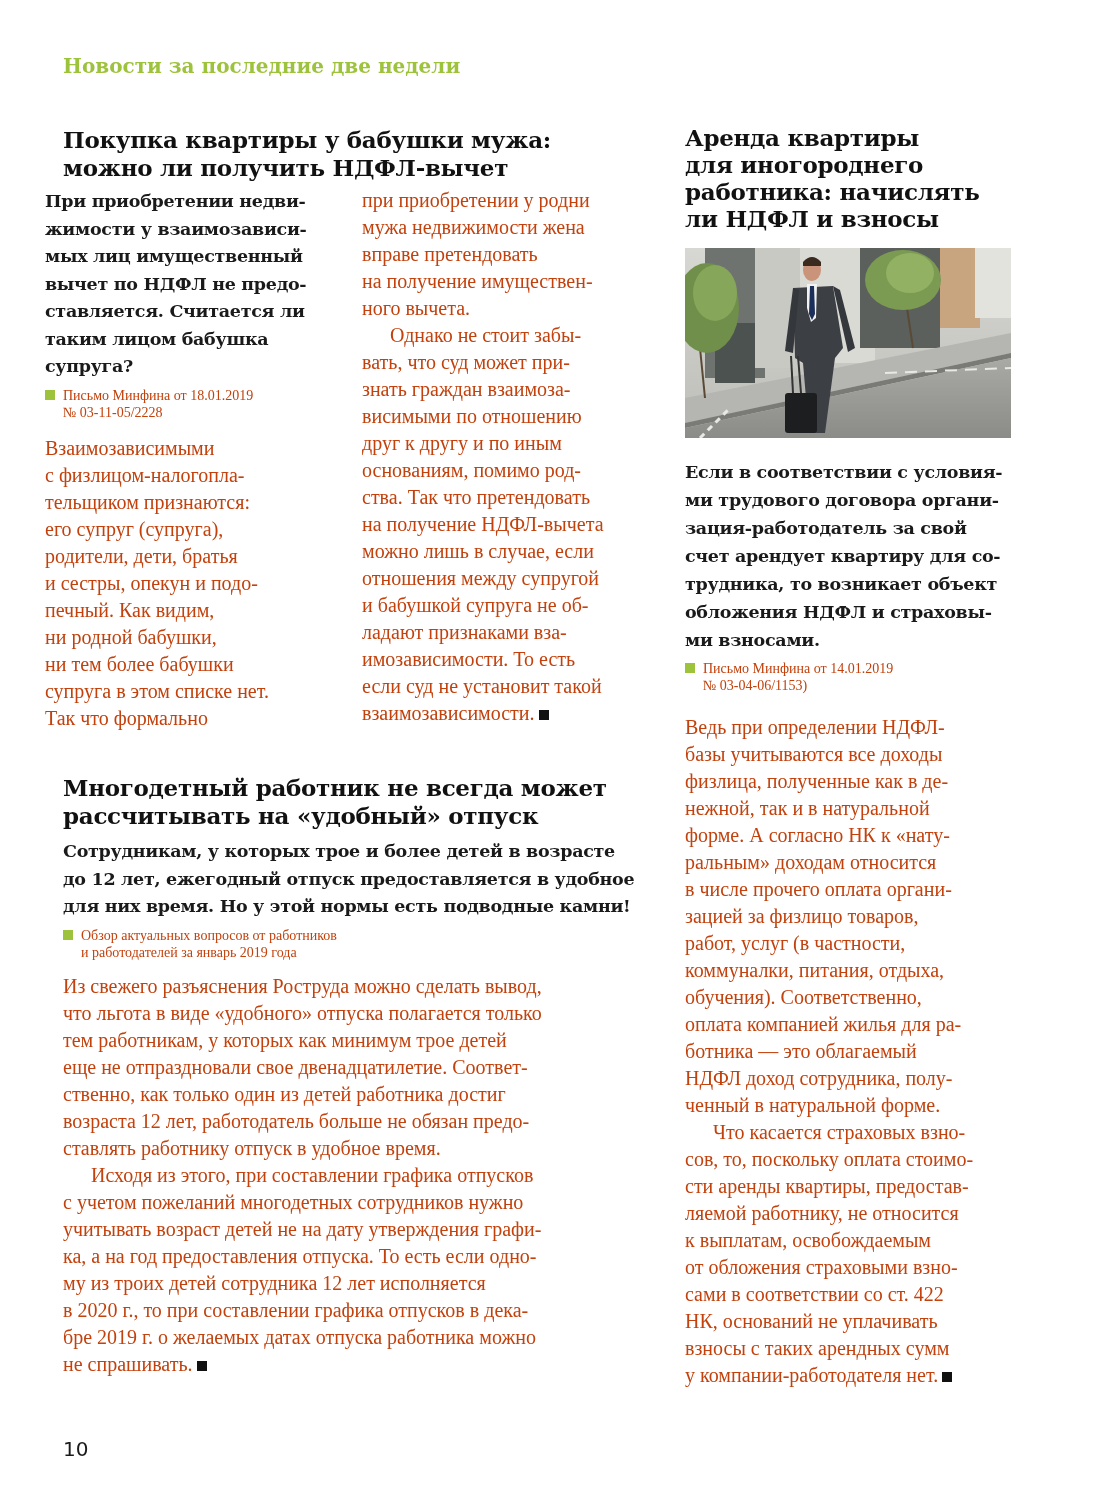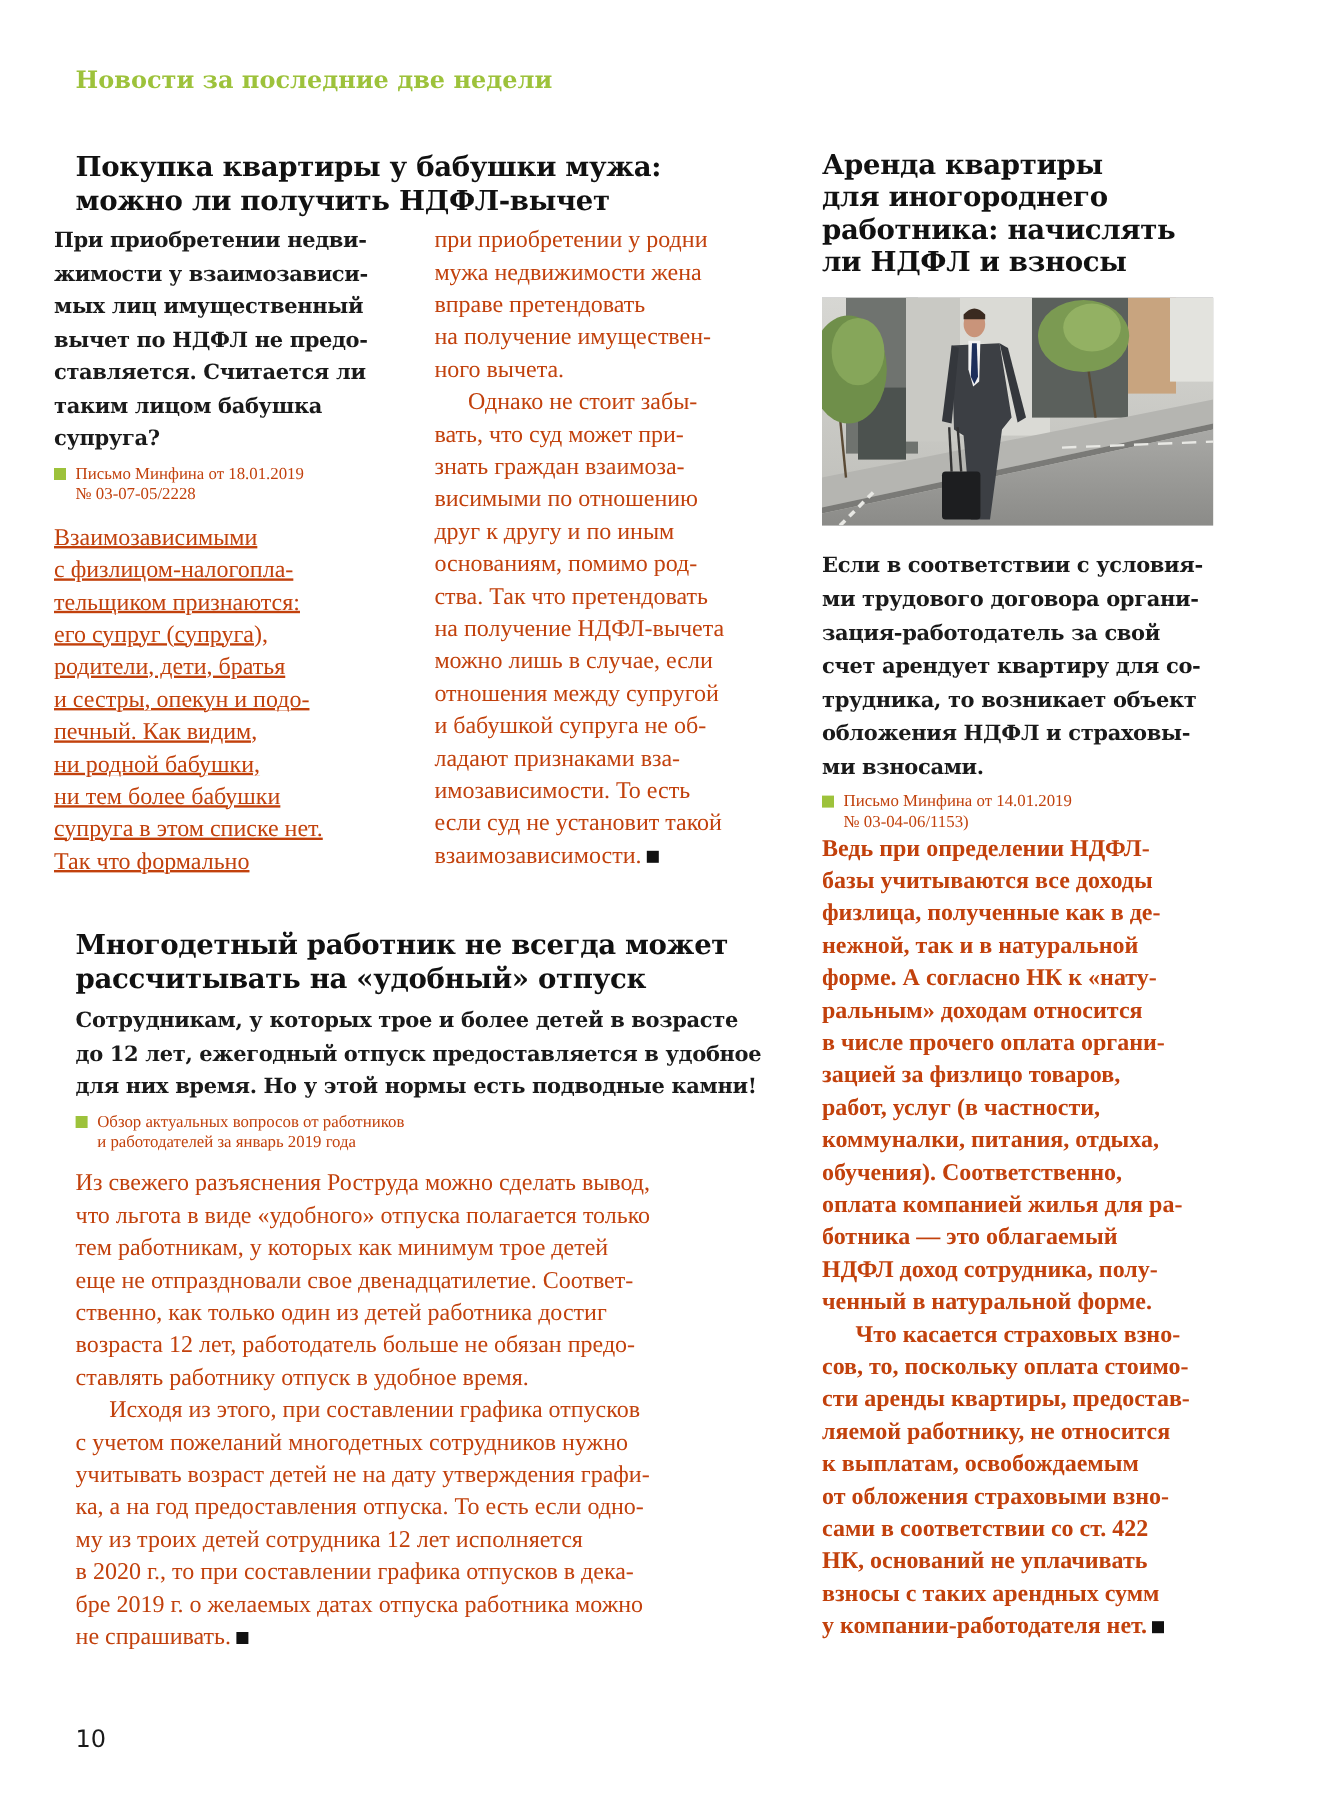--- a/index.html
+++ b/index.html
@@ -35,24 +35,24 @@
     <span class="line">мых лиц имущественный</span>
     <span class="line">вычет по НДФЛ не предо-</span>
     <span class="line">ставляется. Считается ли</span>
     <span class="line">таким лицом бабушка</span>
     <span class="line">супруга?</span>
   </div>
   <div class="src">
     <span class="sq"></span>
     <span>
       <span class="line">Письмо Минфина от 18.01.2019</span>
-      <span class="line">№ 03-07-05/2228</span>
+      <span class="line">№ 03-11-05/2228</span>
     </span>
   </div>
-  <div class="body" style="margin-top:14px;text-decoration:underline;">
+  <div class="body" style="margin-top:14px;">
     <span class="line">Взаимозависимыми</span>
     <span class="line">с физлицом-налогопла-</span>
     <span class="line">тельщиком признаются:</span>
     <span class="line">его супруг (супруга),</span>
     <span class="line">родители, дети, братья</span>
     <span class="line">и сестры, опекун и подо-</span>
     <span class="line">печный. Как видим,</span>
     <span class="line">ни родной бабушки,</span>
     <span class="line">ни тем более бабушки</span>
     <span class="line">супруга в этом списке нет.</span>
@@ -189,21 +189,21 @@
     <span class="line">обложения НДФЛ и страховы-</span>
     <span class="line">ми взносами.</span>
   </div>
   <div class="src">
     <span class="sq"></span>
     <span>
       <span class="line">Письмо Минфина от 14.01.2019</span>
       <span class="line">№ 03-04-06/1153)</span>
     </span>
   </div>
-  <div class="body" style="margin-top:0;font-weight:bold;">
+  <div class="body" style="margin-top:20px;">
     <span class="line">Ведь при определении НДФЛ-</span>
     <span class="line">базы учитываются все доходы</span>
     <span class="line">физлица, полученные как в де-</span>
     <span class="line">нежной, так и в натуральной</span>
     <span class="line">форме. А согласно НК к «нату-</span>
     <span class="line">ральным» доходам относится</span>
     <span class="line">в числе прочего оплата органи-</span>
     <span class="line">зацией за физлицо товаров,</span>
     <span class="line">работ, услуг (в частности,</span>
     <span class="line">коммуналки, питания, отдыха,</span>

